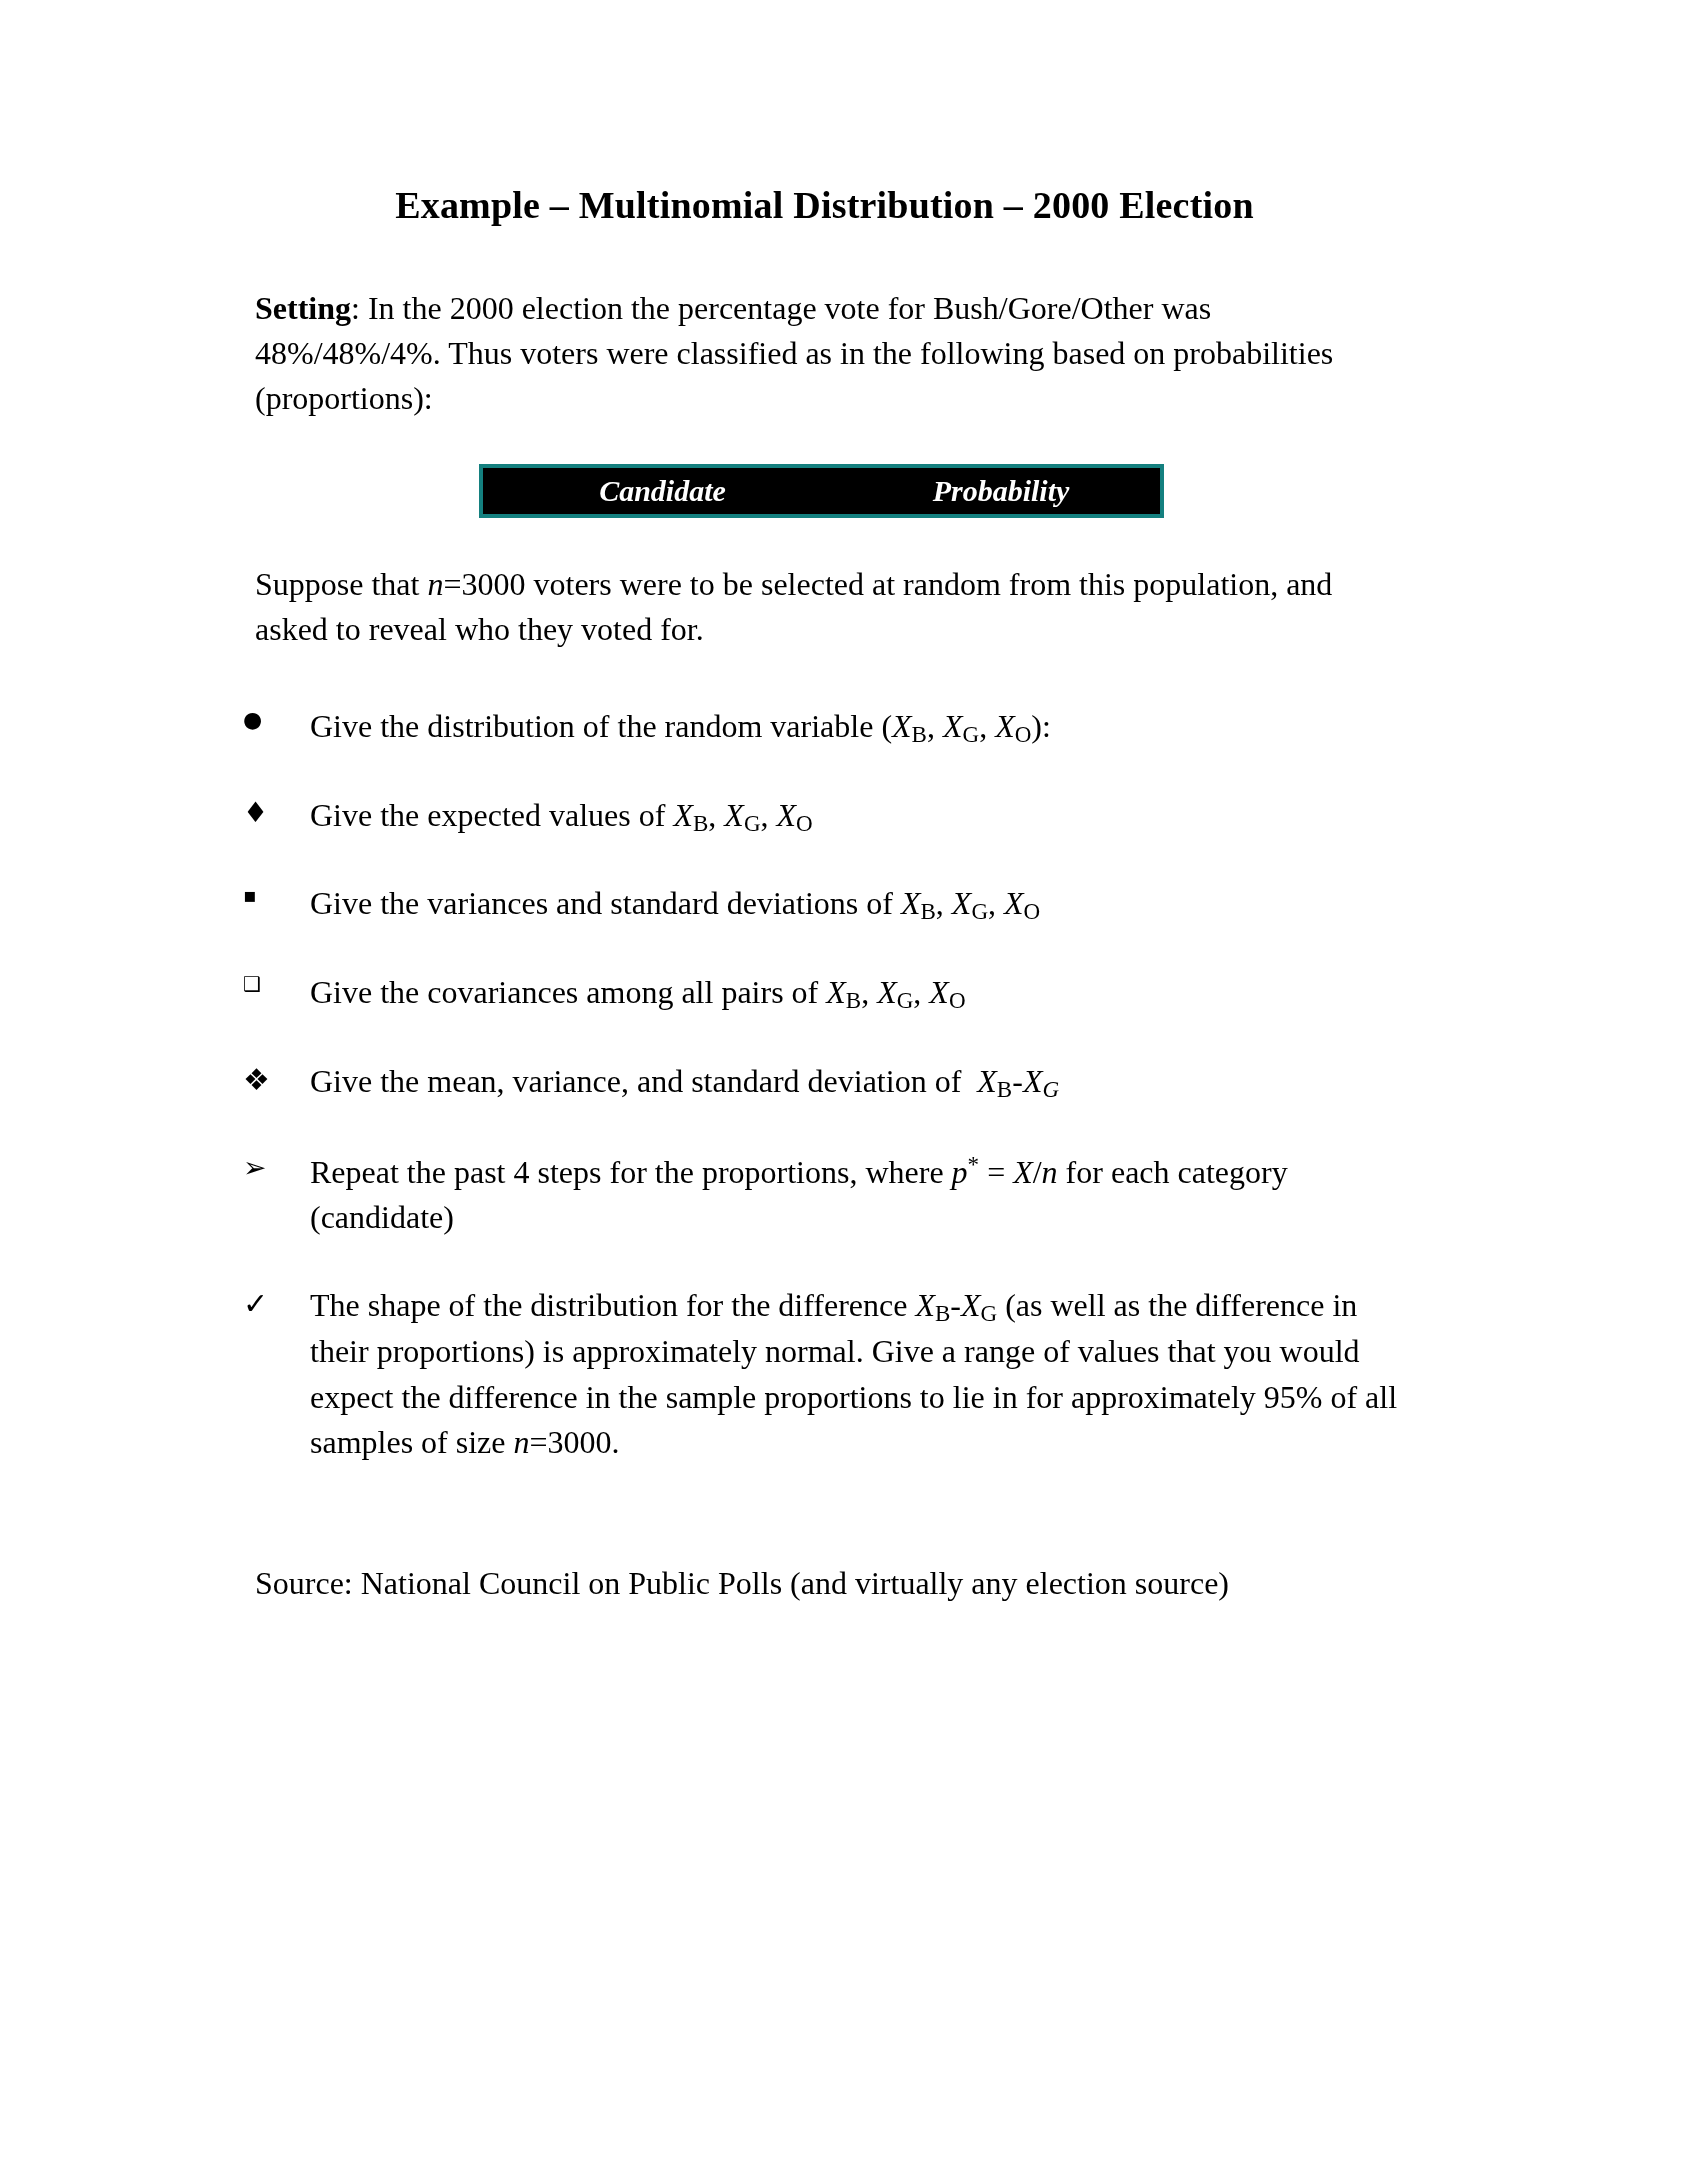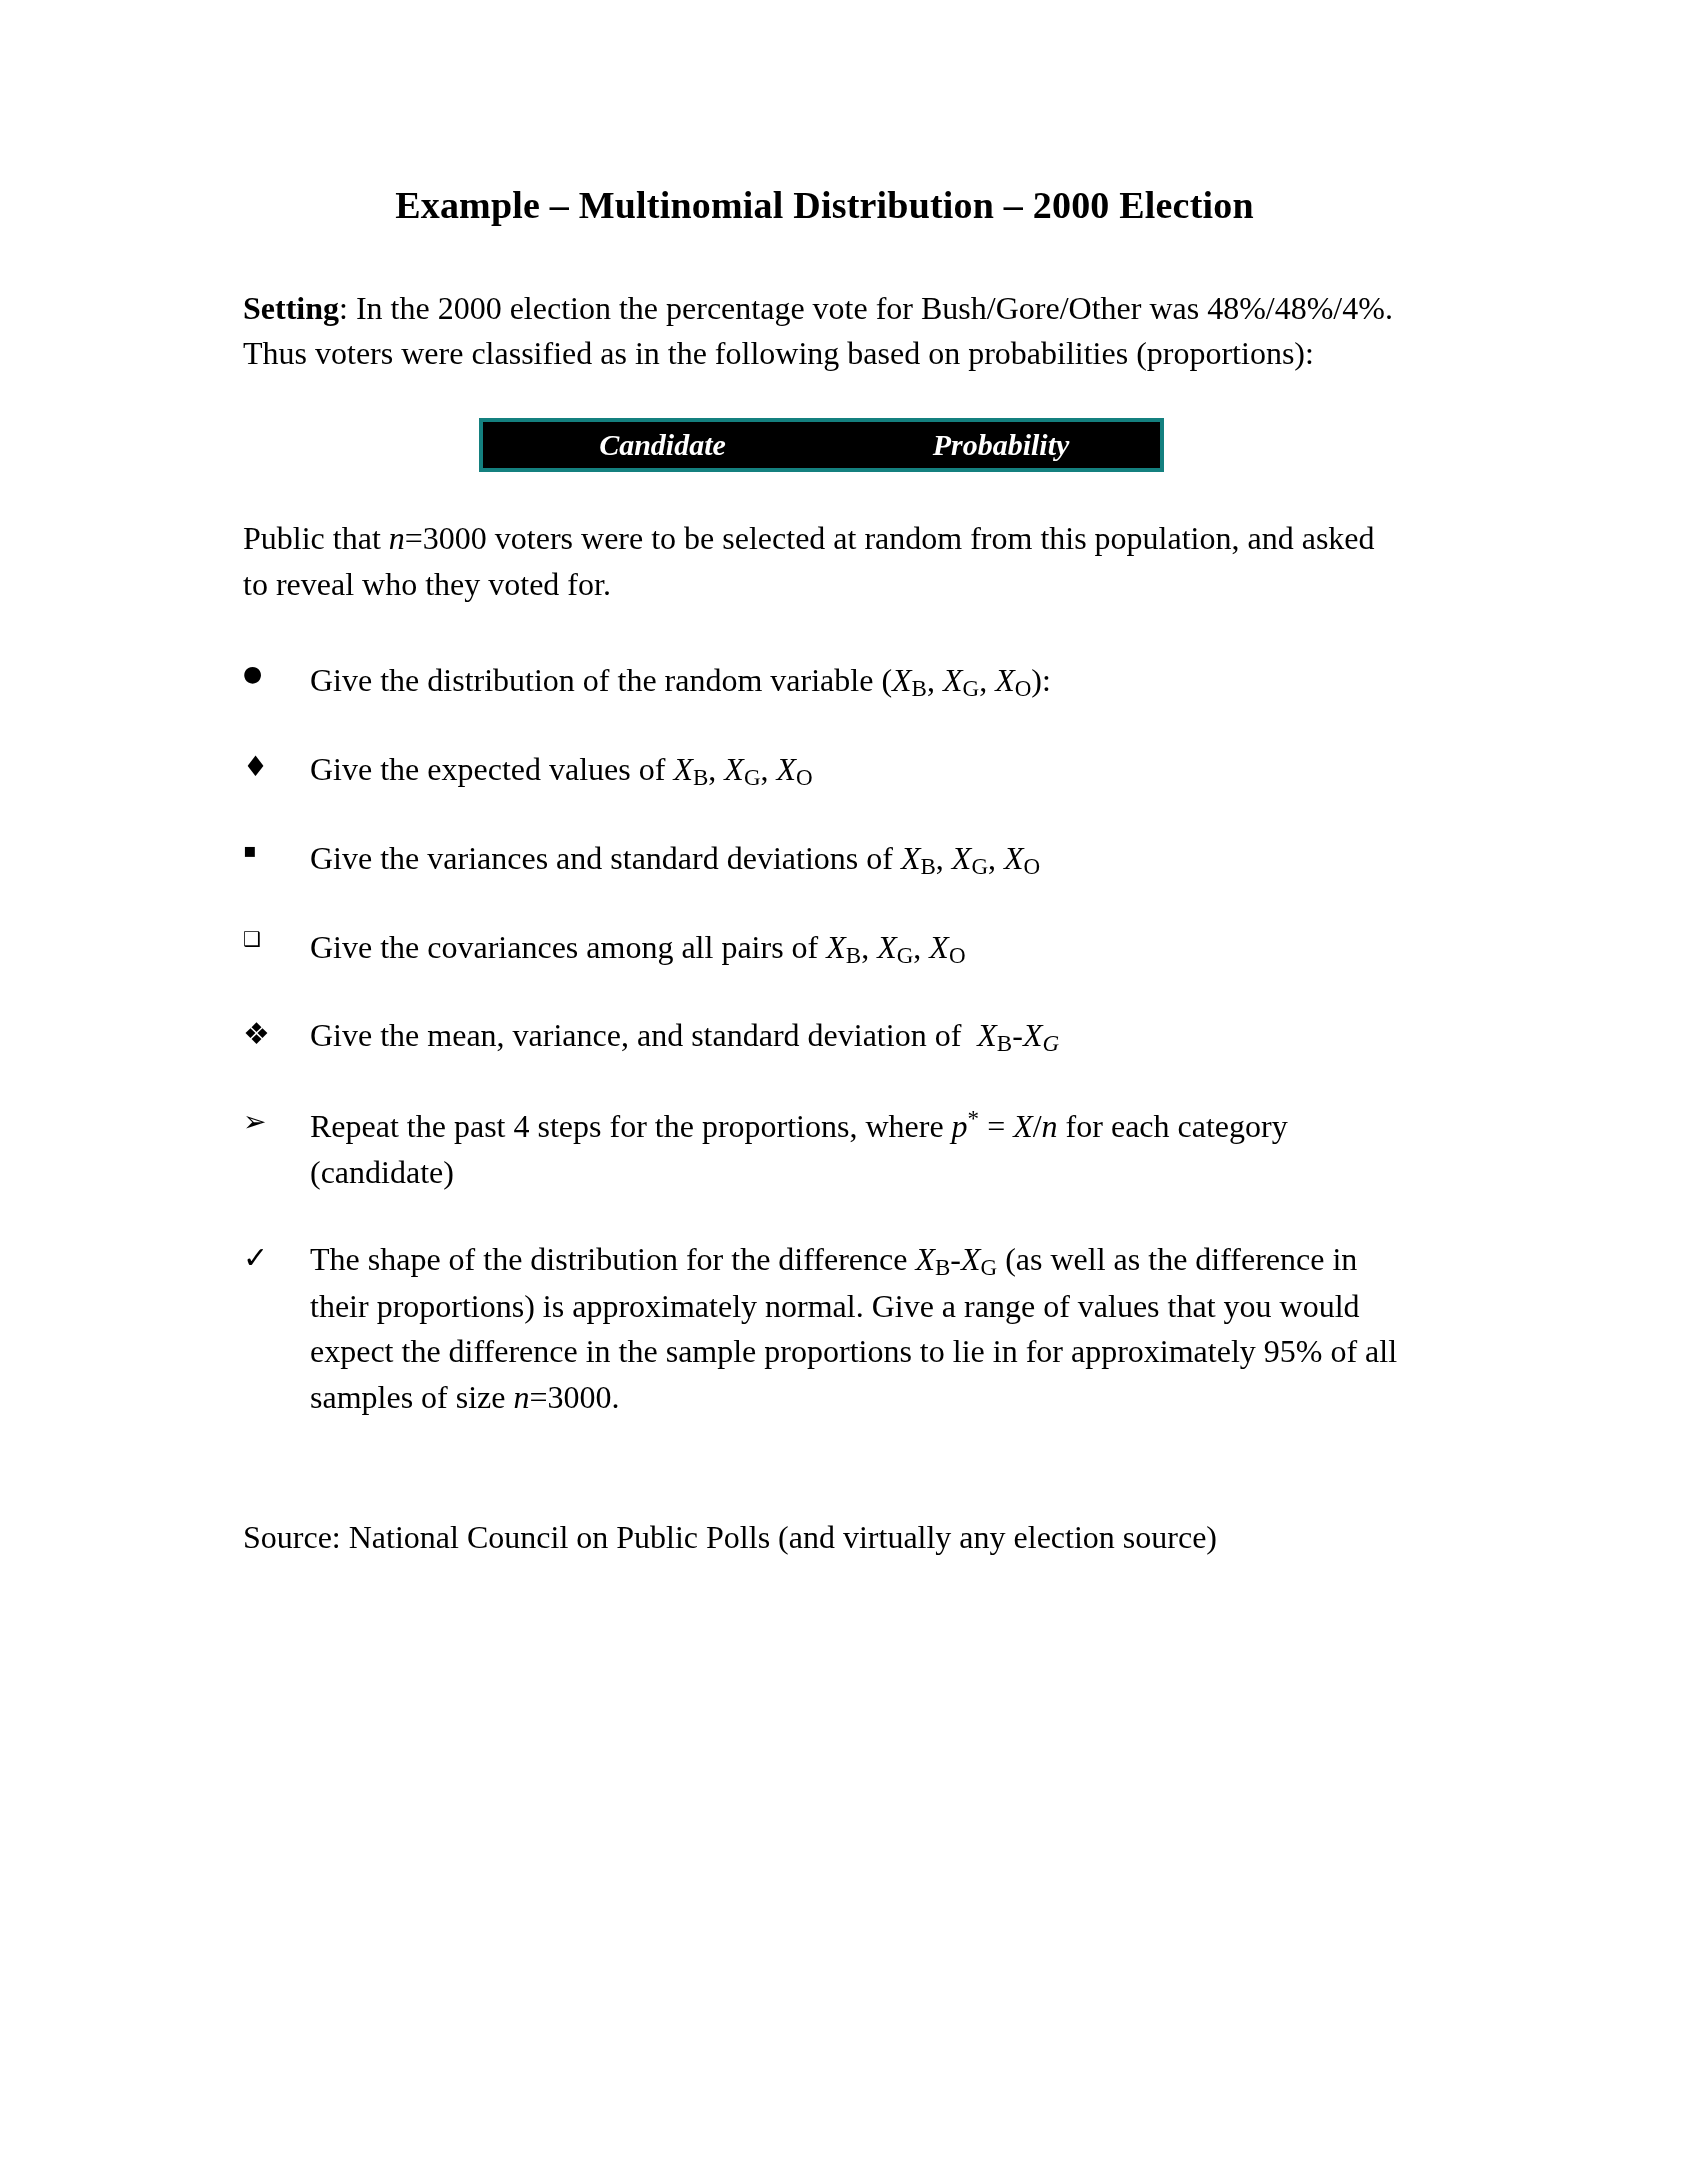--- a/index.html
+++ b/index.html
@@ -32,21 +32,21 @@
     text-align: center;
     letter-spacing: 0.2px;
     margin: 0 0 57px 0;
     line-height: 1.2;
   }
 
   
   .para {
     font-size: 32px;
     line-height: 1.42;
-    margin: 0;
+    margin: 12px;
     text-align: left;
   }
   .para.setting { margin-bottom: 42px; }
   .para.suppose { margin-top: 44px; margin-bottom: 51px; }
   .para.source  { margin-top: 95px; }
 
   b.lbl { font-weight: bold; }
   i.var { font-style: italic; }
 
   
@@ -170,21 +170,21 @@
           <tr>
             <th class="hdr-cell">Candidate</th>
             <th class="hdr-cell">Probability</th>
           </tr>
         </thead>
         <tbody>
         </tbody>
       </table>
     </div>
 
-    <p class="para suppose"><span>Public that </span><i class="var">n</i><span>=3000 voters were to be selected at random from this population, and asked to reveal who they voted for.</span></p>
+    <p class="para suppose"><span>Suppose that </span><i class="var">n</i><span>=3000 voters were to be selected at random from this population, and asked to reveal who they voted for.</span></p>
 
     <ul class="bullets">
 
       <li>
         <span class="bullet-glyph g-disc">●</span>
         <span>Give the distribution of the random variable (</span><span class="mvar"><span>X</span><span class="msub">B</span></span>, <span class="mvar"><span>X</span><span class="msub">G</span></span>, <span class="mvar"><span>X</span><span class="msub">O</span></span><span>):</span>
       </li>
 
       <li>
         <span class="bullet-glyph g-diamond">♦</span>

